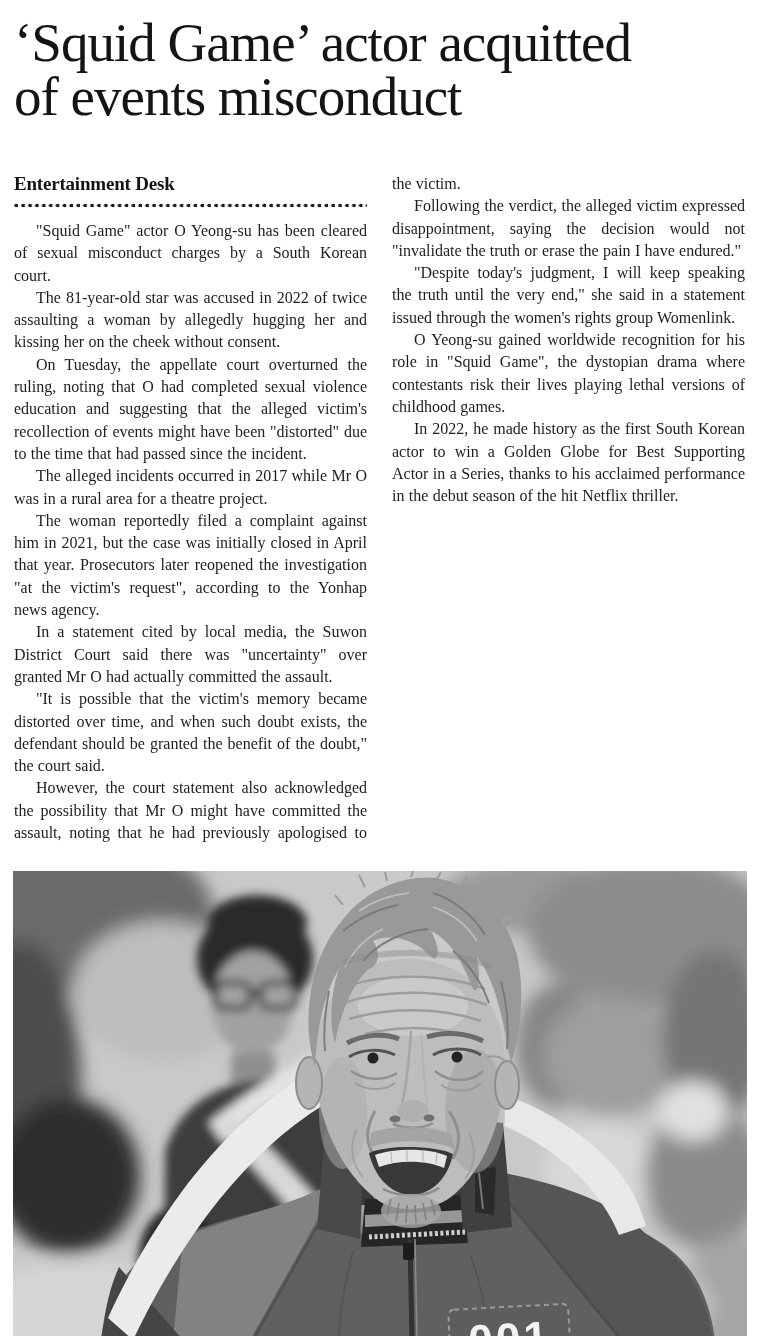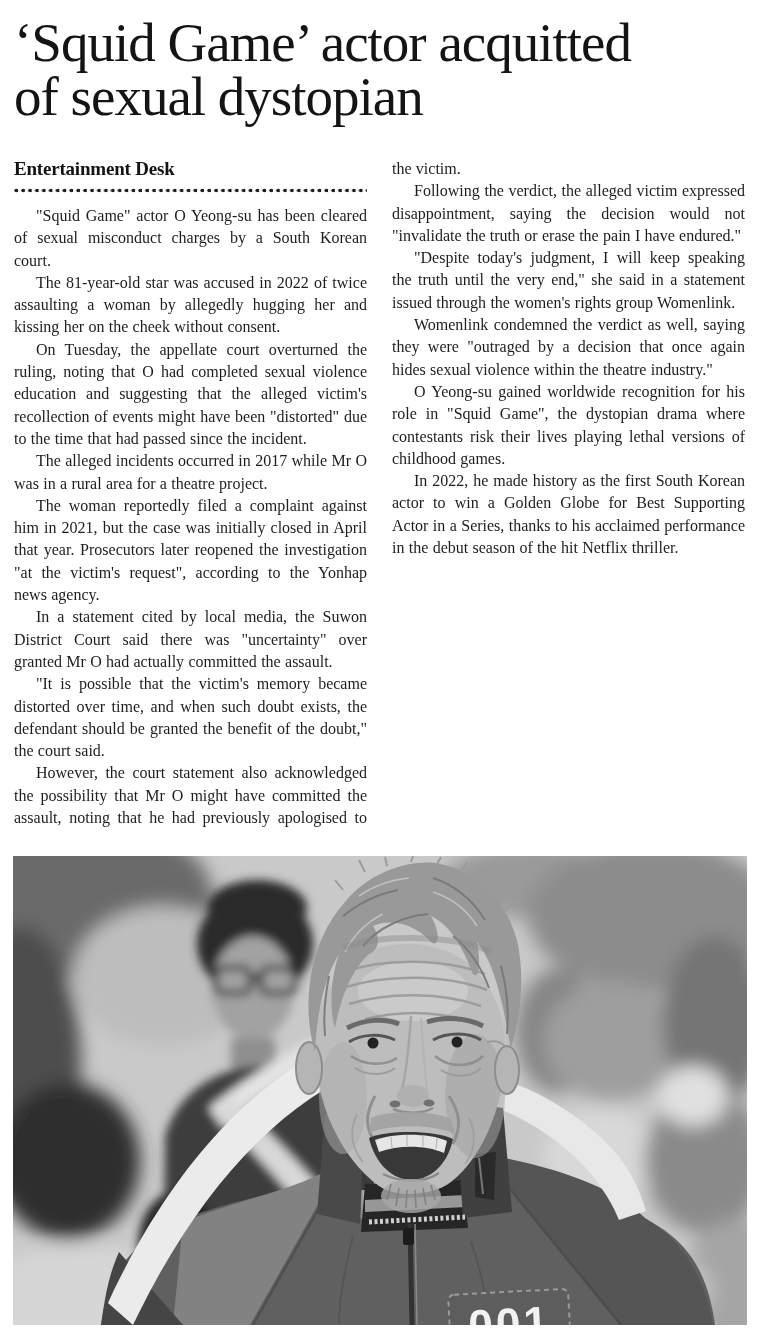--- a/index.html
+++ b/index.html
@@ -18,21 +18,21 @@
     font-size: 55px;
     line-height: 54px;
     font-weight: normal;
     letter-spacing: -1px;
     color: #141414;
   }
   h1.headline span { display: block; white-space: nowrap; }
 
   
   .article-body {
-    margin-top: 34px;
+    margin-top: 49px;
     height: 690px;
     column-count: 2;
     column-gap: 25px;
     column-fill: auto;
     overflow: hidden;
     text-align: justify;
     font-size: 16px;
     line-height: 22.3px;
     orphans: 1;
     widows: 1;
@@ -70,39 +70,38 @@
   }
   figure.article-photo svg { display: block; }
 </style>
 </head>
 <body>
 
 <div class="page">
 
   <h1 class="headline">
     <span>‘Squid Game’ actor acquitted</span>
-    <span>of sexual dystopian</span>
+    <span>of events misconduct</span>
   </h1>
 
   <div class="article-body">
     <div class="byline-block">
       <div class="byline-name">Entertainment Desk</div>
       <div class="dotted-rule"></div>
     </div>
     <p>"Squid Game" actor O Yeong-su has been cleared of sexual misconduct charges by a South Korean court.</p>
     <p>The 81-year-old star was accused in 2022 of twice assaulting a woman by allegedly hugging her and kissing her on the cheek without consent.</p>
     <p>On Tuesday, the appellate court overturned the ruling, noting that O had completed sexual violence education and suggesting that the alleged victim's recollection of events might have been "distorted" due to the time that had passed since the incident.</p>
     <p>The alleged incidents occurred in 2017 while Mr O was in a rural area for a theatre project.</p>
     <p>The woman reportedly filed a complaint against him in 2021, but the case was initially closed in April that year. Prosecutors later reopened the investigation "at the victim's request", according to the Yonhap news agency.</p>
     <p>In a statement cited by local media, the Suwon District Court said there was "uncertainty" over granted Mr O had actually committed the assault.</p>
     <p>"It is possible that the victim's memory became distorted over time, and when such doubt exists, the defendant should be granted the benefit of the doubt," the court said.</p>
     <p>However, the court statement also acknowledged the possibility that Mr O might have committed the assault, noting that he had previously apologised to the victim.</p>
     <p>Following the verdict, the alleged victim expressed disappointment, saying the decision would not "invalidate the truth or erase the pain I have endured."</p>
     <p>"Despite today's judgment, I will keep speaking the truth until the very end," she said in a statement issued through the women's rights group Womenlink.</p>
-    <p>Womenlink condemned the verdict as well, saying they were "outraged by a decision that once again hides sexual violence within the theatre industry."</p>
     <p>O Yeong-su gained worldwide recognition for his role in "Squid Game", the dystopian drama where contestants risk their lives playing lethal versions of childhood games.</p>
     <p>In 2022, he made history as the first South Korean actor to win a Golden Globe for Best Supporting Actor in a Series, thanks to his acclaimed performance in the debut season of the hit Netflix thriller.</p>
   </div>
 
   <figure class="article-photo">
     <svg width="734" height="469" viewBox="0 0 734 469" xmlns="http://www.w3.org/2000/svg">
       <defs>
         <filter id="bgBlur" x="-20%" y="-20%" width="140%" height="140%">
             <feGaussianBlur stdDeviation="9"></feGaussianBlur>
           </filter>

